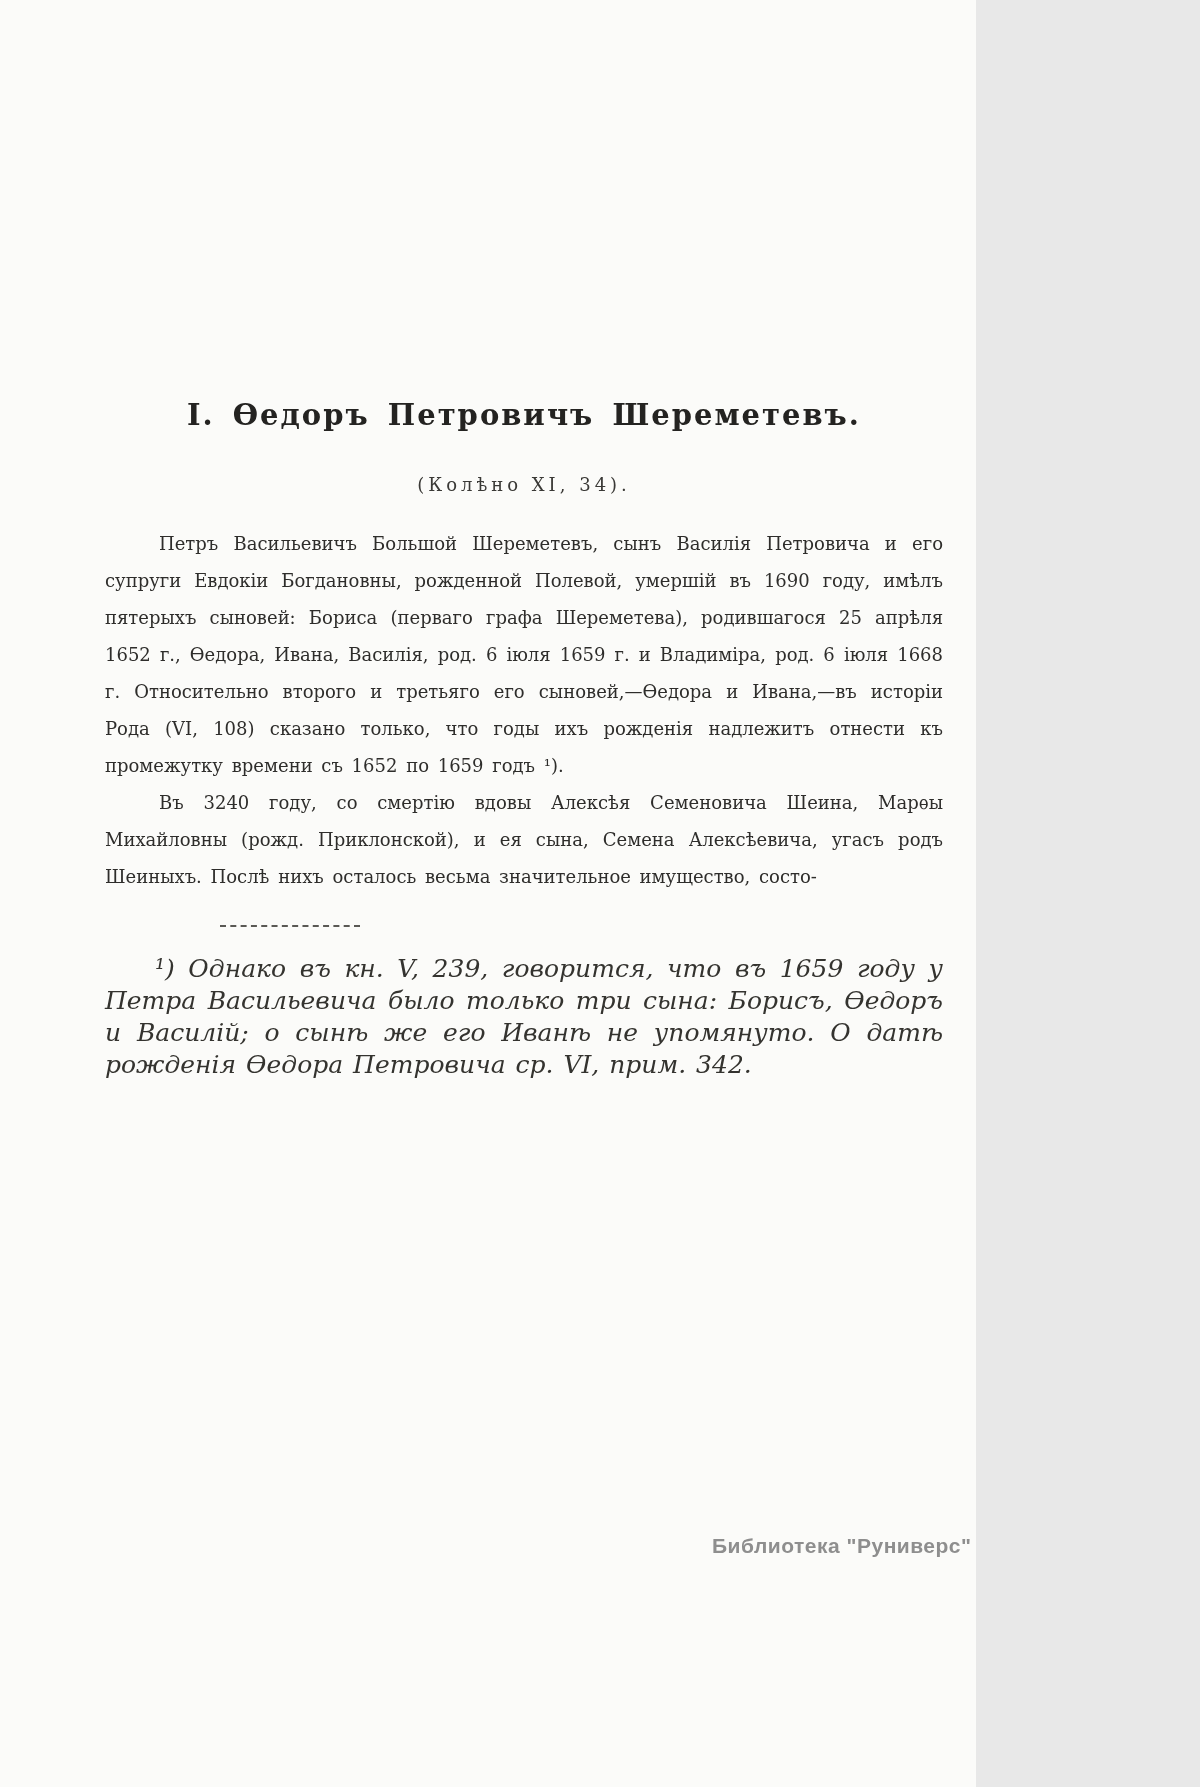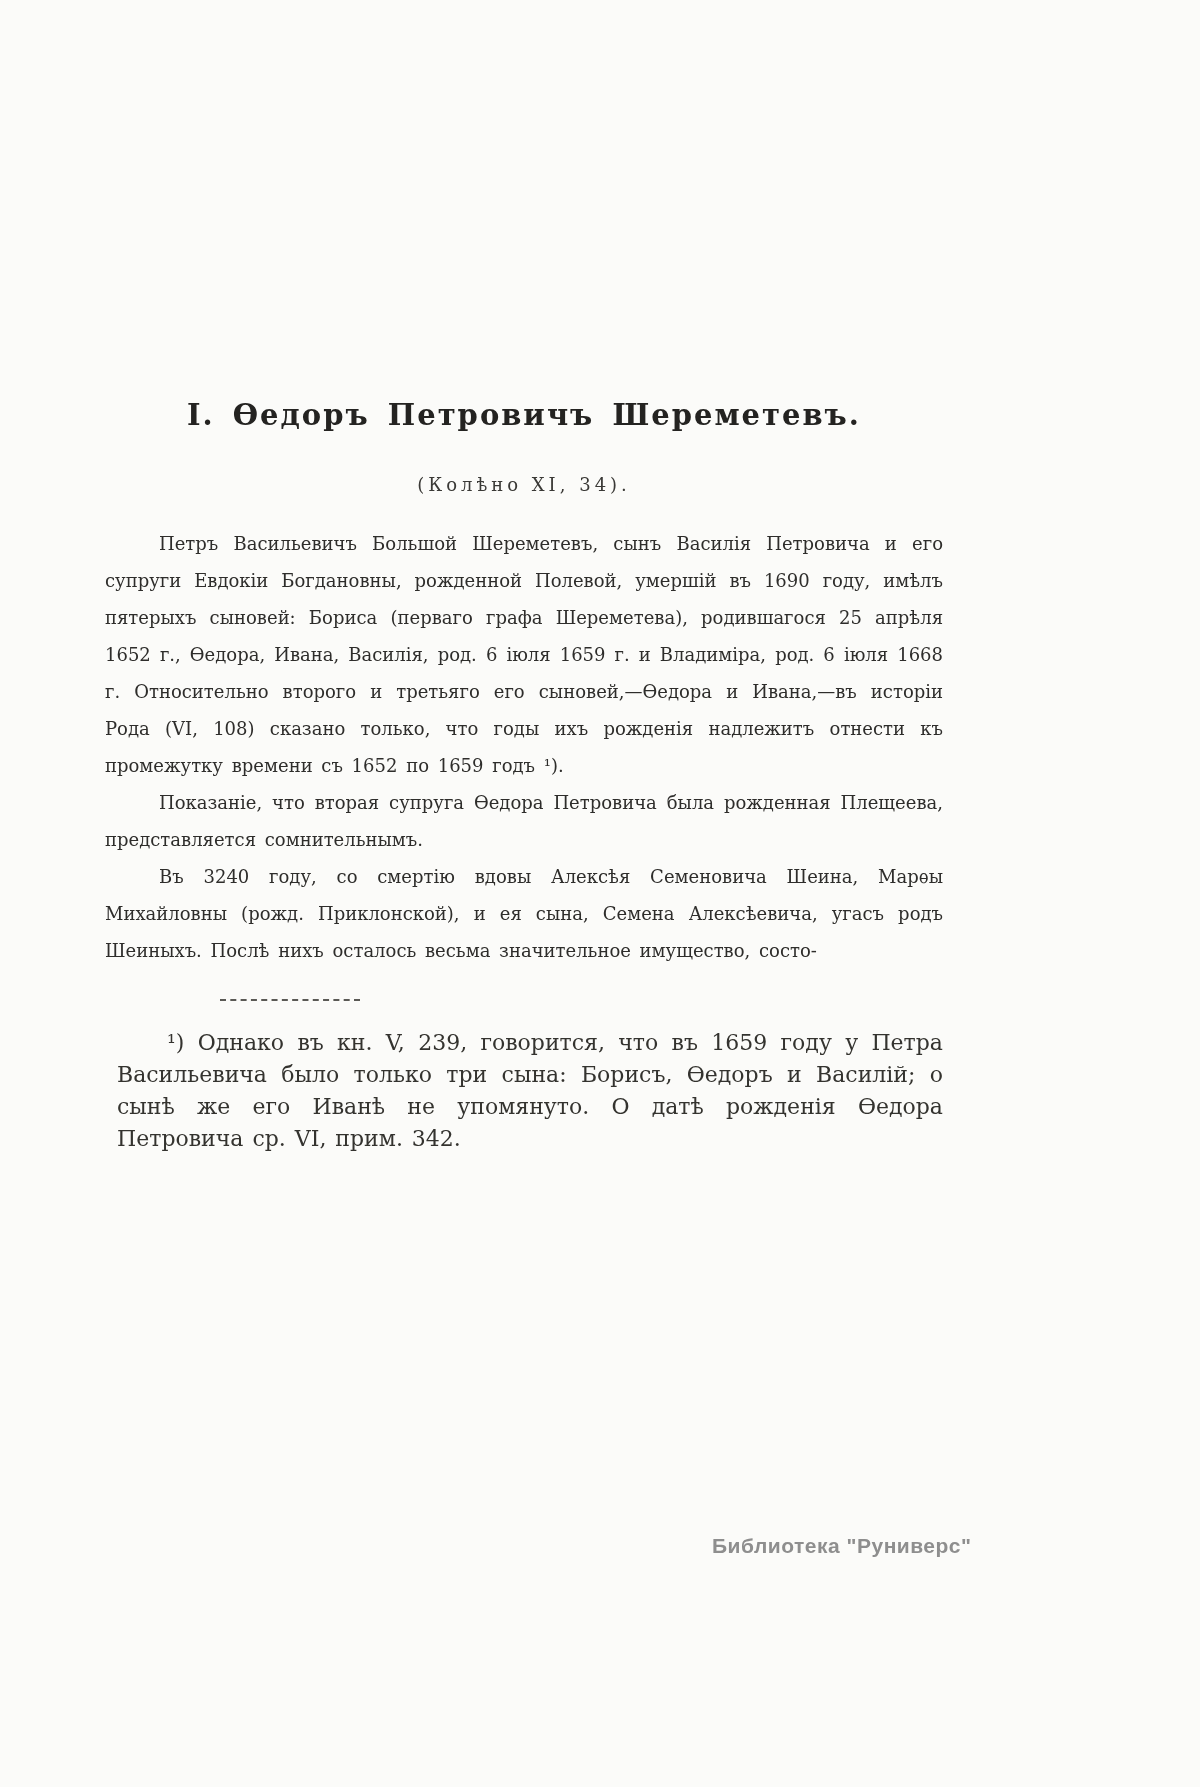--- a/index.html
+++ b/index.html
@@ -2,21 +2,21 @@
 <html><head>
 <meta charset="utf-8">
 <style>
   html, body {
     margin: 0;
     padding: 0;
     background: #e8e8e8;
   }
   .page {
     position: relative;
-    width: 1200px;
+    width: 976px;
     height: 1787px;
     background: #fbfbf9;
     font-family: "DejaVu Serif", serif;
     color: #2e2d2b;
     overflow: hidden;
     box-sizing: border-box;
   }
   .content {
     position: absolute;
     left: 105px;
@@ -51,27 +51,28 @@
     text-indent: 54px;
   }
   .footnote-rule {
     margin: 30px 0 0 115px;
     width: 140px;
     border: 0;
     border-top: 2px dashed #5a5955;
     height: 0;
   }
   .footnote {
-    margin: 26px 0 0 12px;
-    font-size: 22px;
+    margin: 26px 0 0 0;
+    font-size: 25px;
     line-height: 32px;
     text-align: justify;
     text-indent: 50px;
     word-spacing: 2px;
     color: #34332f;
+    font-style: italic;
   }
   .watermark {
     position: absolute;
     left: 712px;
     top: 1534px;
     font-family: "Liberation Sans", sans-serif;
     font-weight: bold;
     font-size: 21px;
     color: #8e8e8e;
     letter-spacing: 0.5px;
@@ -79,20 +80,19 @@
 </style>
 </head>
 <body>
 
 <div class="page">
   <div class="content">
     <h1 class="title">I. Ѳедоръ Петровичъ Шереметевъ.</h1>
     <div class="subtitle">(Колѣно XI, 34).</div>
     <div class="bodytext">
       <p>Петръ Васильевичъ Большой Шереметевъ, сынъ Василія Петровича и его супруги Евдокіи Богдановны, рожденной Полевой, умершій въ 1690 году, имѣлъ пятерыхъ сыновей: Бориса (перваго графа Шереметева), родившагося 25 апрѣля 1652 г., Ѳедора, Ивана, Василія, род. 6 іюля 1659 г. и Владиміра, род. 6 іюля 1668 г. Относительно второго и третьяго его сыновей,—Ѳедора и Ивана,—въ исторіи Рода (VI, 108) сказано только, что годы ихъ рожденія надлежитъ отнести къ промежутку времени съ 1652 по 1659 годъ ¹).</p>
-      <p>Показаніе, что вторая супруга Ѳедора Петровича была рожденная Плещеева, представляется сомнительнымъ.</p>
       <p>Въ 3240 году, со смертію вдовы Алексѣя Семеновича Шеина, Марѳы Михайловны (рожд. Приклонской), и ея сына, Семена Алексѣевича, угасъ родъ Шеиныхъ. Послѣ нихъ осталось весьма значительное имущество, состо-</p>
     </div>
     <hr class="footnote-rule">
     <p class="footnote">¹) Однако въ кн. V, 239, говорится, что въ 1659 году у Петра Васильевича было только три сына: Борисъ, Ѳедоръ и Василій; о сынѣ же его Иванѣ не упомянуто. О датѣ рожденія Ѳедора Петровича ср. VI, прим. 342.</p>
   </div>
   <div class="watermark">Библиотека "Руниверс"</div>
 </div>
 
 </body></html>

